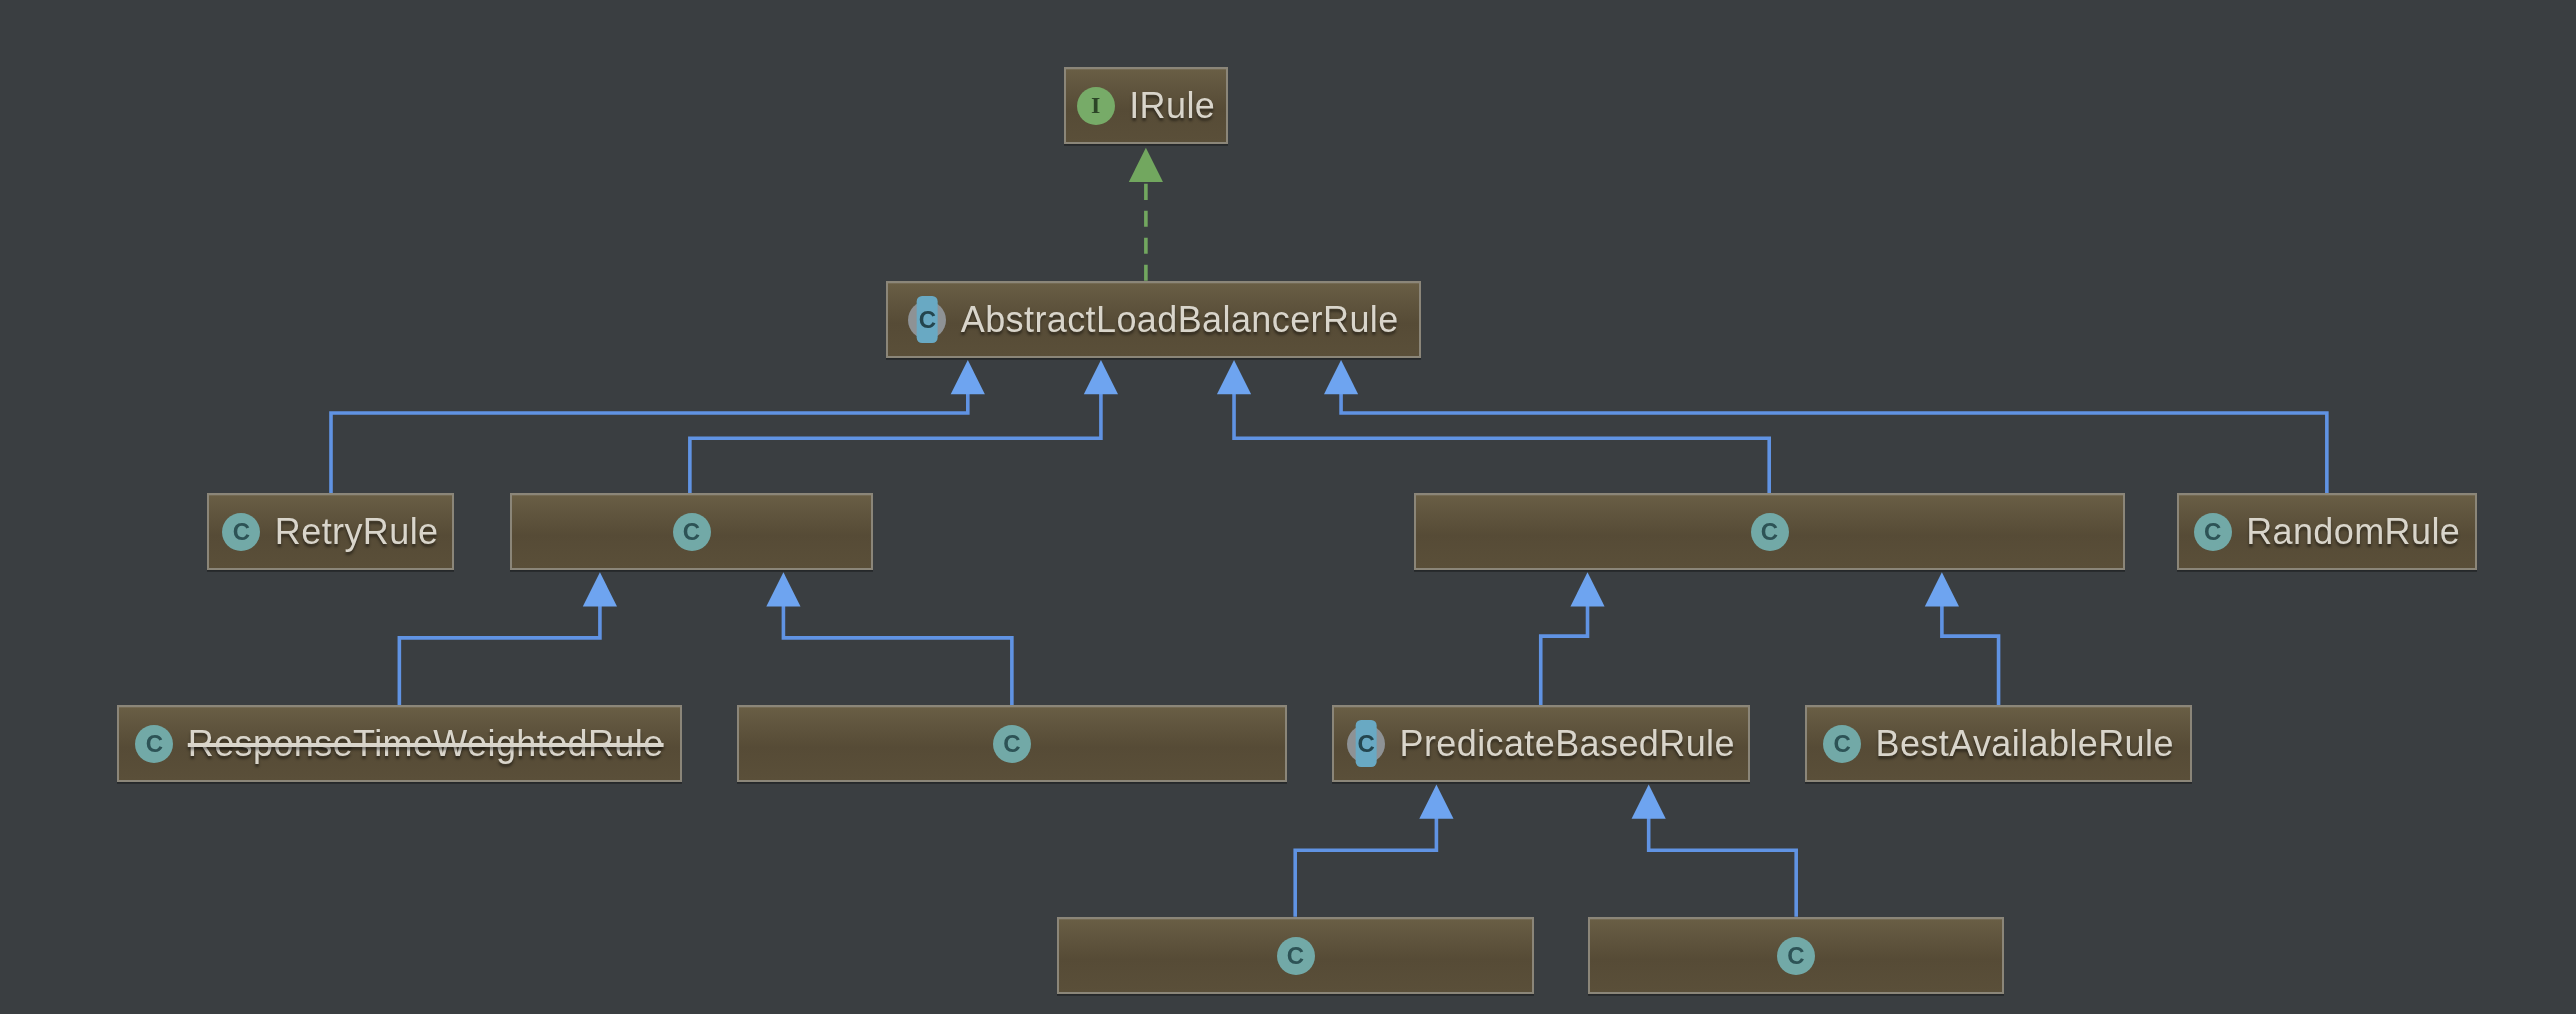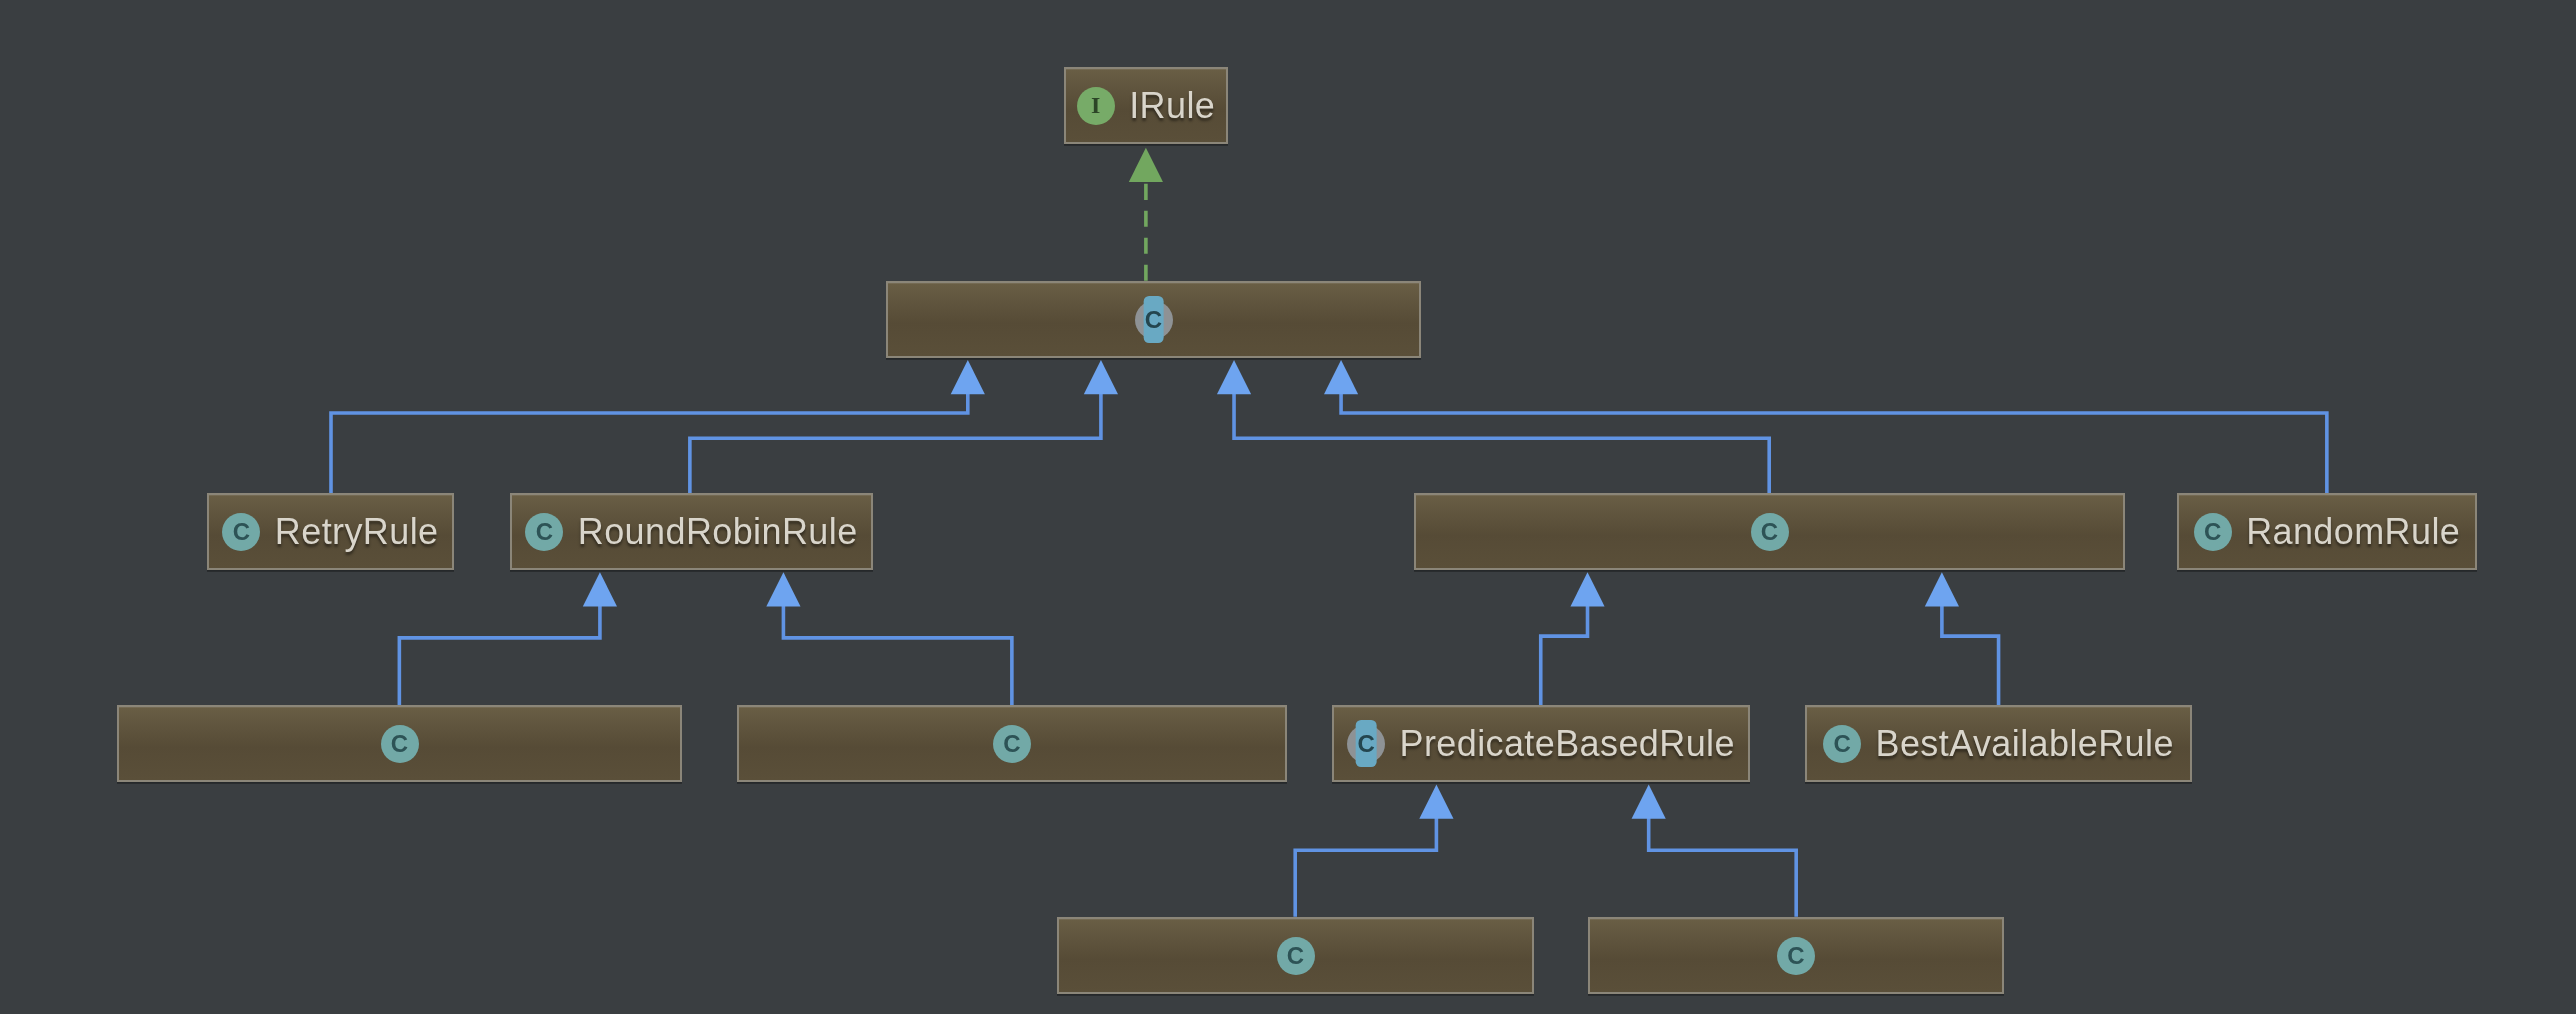--- a/index.html
+++ b/index.html
@@ -125,48 +125,49 @@
       <span class="icon icon-interface">
         <span class="circle">I</span>
       </span>
       <span class="label">IRule</span>
     </div>
     <div class="node" style="left: 886px; top: 281px; width: 535px; height: 77px;">
       <span class="icon icon-abstract">
         <span class="circle">C</span>
         <span class="band">C</span>
       </span>
+      <span class="label">AbstractLoadBalancerRule</span>
     </div>
     <div class="node" style="left: 207px; top: 493px; width: 247px; height: 77px;">
       <span class="icon icon-class">
         <span class="circle">C</span>
       </span>
       <span class="label">RetryRule</span>
     </div>
     <div class="node" style="left: 510px; top: 493px; width: 363px; height: 77px;">
       <span class="icon icon-class">
         <span class="circle">C</span>
       </span>
-      <span class="label">RoundRobinRule</span>
     </div>
     <div class="node" style="left: 1414px; top: 493px; width: 711px; height: 77px;">
       <span class="icon icon-class">
         <span class="circle">C</span>
       </span>
     </div>
     <div class="node" style="left: 2177px; top: 493px; width: 300px; height: 77px;">
       <span class="icon icon-class">
         <span class="circle">C</span>
       </span>
       <span class="label">RandomRule</span>
     </div>
     <div class="node deprecated" style="left: 117px; top: 705px; width: 565px; height: 77px;">
       <span class="icon icon-class">
         <span class="circle">C</span>
       </span>
+      <span class="label">ResponseTimeWeightedRule</span>
     </div>
     <div class="node" style="left: 737px; top: 705px; width: 550px; height: 77px;">
       <span class="icon icon-class">
         <span class="circle">C</span>
       </span>
     </div>
     <div class="node" style="left: 1332px; top: 705px; width: 418px; height: 77px;">
       <span class="icon icon-abstract">
         <span class="circle">C</span>
         <span class="band">C</span>

